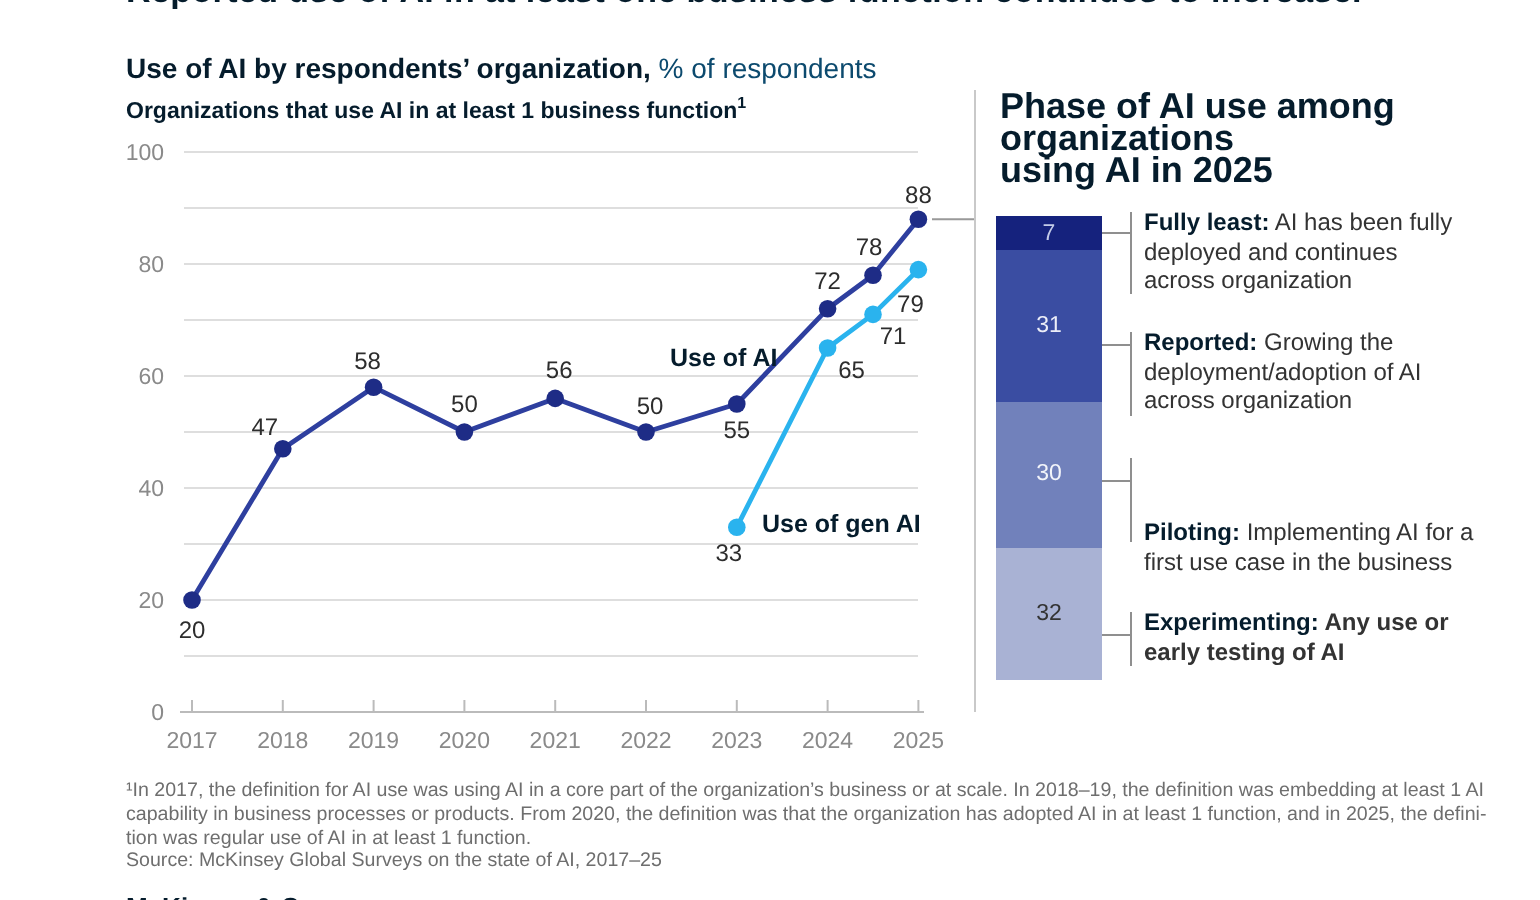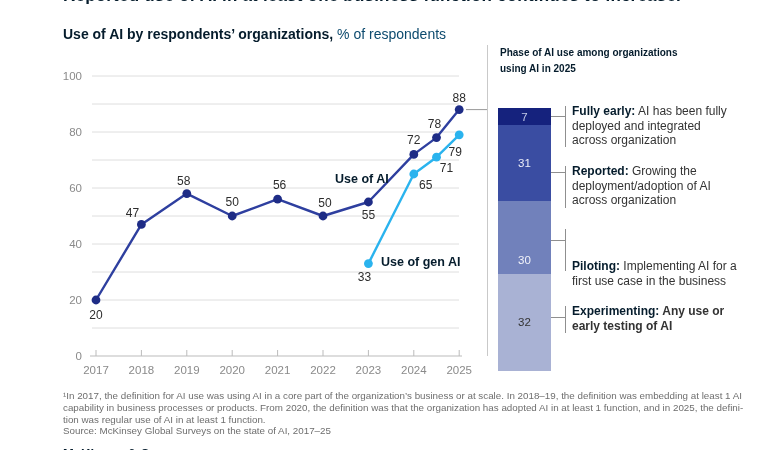--- a/index.html
+++ b/index.html
@@ -14,21 +14,21 @@
   .subtitle .r{color:#0c4a6e;}
 
   .chart-heading{position:absolute; left:63px; top:47px; font-size:11.5px; font-weight:bold; color:#051c2c; white-space:nowrap;}
   .chart-heading sup{font-size:8px;}
 
   #chart-svg{position:absolute; left:0; top:0;}
   #chart-svg text{font-family:"Liberation Sans", sans-serif;}
 
   .divider{position:absolute; left:487px; top:45px; width:1px; height:311px; background:#c9c9c9;}
 
-  .phase-title{position:absolute; left:500px; top:45px; font-size:10px; font-weight:bold; color:#051c2c; line-height:16px;}
+  .phase-title{position:absolute; left:500px; top:45px; font-size:18px; font-weight:bold; color:#051c2c; line-height:16px;}
 
   #phase-bar{position:absolute; left:498px; top:108px; width:53px;}
   .bar-seg{width:53px; position:relative;}
   .bar-seg span{position:absolute; left:0; right:0; top:50%; transform:translateY(-50%); text-align:center; font-size:11.5px;}
 
   .phase-label{position:absolute; left:572px; width:165px; font-size:12px; line-height:14.5px; color:#333;}
   .phase-label b{color:#051c2c;}
   .conn-h{position:absolute; left:551px; width:14px; height:1px; background:#8f8f8f;}
   .conn-v{position:absolute; left:565px; width:1px; background:#8f8f8f;}
 
@@ -39,22 +39,23 @@
 </style>
 </head>
 <body>
 
 <div class="canvas">
 
   <div class="headline-clip">
     <span>Reported use of AI in at least one business function continues to increase.</span>
   </div>
 
-  <div class="subtitle"><span class="b">Use of AI by respondents’ organizations,</span><span class="r"> % of respondents</span></div>
+  <div class="subtitle"><span class="b">Use of AI by respondents’ organization,</span><span class="r"> % of respondents</span></div>
 
+  <div class="chart-heading"><span>Organizations that use AI in at least 1 business function</span><sup>1</sup></div>
 
   <svg id="chart-svg" width="770" height="450" viewBox="0 0 770 450">
       <line x1="92" y1="328" x2="459" y2="328" stroke="#dedede" stroke-width="1"></line>
       <line x1="92" y1="300" x2="459" y2="300" stroke="#dedede" stroke-width="1"></line>
       <line x1="92" y1="272" x2="459" y2="272" stroke="#dedede" stroke-width="1"></line>
       <line x1="92" y1="244" x2="459" y2="244" stroke="#dedede" stroke-width="1"></line>
       <line x1="92" y1="216" x2="459" y2="216" stroke="#dedede" stroke-width="1"></line>
       <line x1="92" y1="188" x2="459" y2="188" stroke="#dedede" stroke-width="1"></line>
       <line x1="92" y1="160" x2="459" y2="160" stroke="#dedede" stroke-width="1"></line>
       <line x1="92" y1="132" x2="459" y2="132" stroke="#dedede" stroke-width="1"></line>
@@ -128,30 +129,30 @@
   </div>
 
   <div id="phase-bar">
       <div class="bar-seg" style="height: 17.08px; background: rgb(21, 34, 125);">
         <span style="color: rgb(195, 203, 232);">7</span>
       </div>
       <div class="bar-seg" style="height: 75.64px; background: rgb(58, 77, 162);">
         <span style="color: rgb(236, 238, 248);">31</span>
       </div>
       <div class="bar-seg" style="height: 73.2px; background: rgb(113, 129, 187);">
-        <span style="color: rgb(242, 244, 250); margin-top: 23px;">30</span>
+        <span style="color: rgb(242, 244, 250);">30</span>
       </div>
-      <div class="bar-seg" style="height: 97px; background: rgb(169, 178, 212);">
+      <div class="bar-seg" style="height: 66px; background: rgb(169, 178, 212);">
         <span style="color: rgb(51, 51, 51);">32</span>
       </div>
     </div>
   <div id="phase-labels">
       <div class="conn-h" style="top: 116px; background: rgb(143, 143, 143);"></div>
       <div class="conn-v" style="top: 106px; height: 41px; background: rgb(143, 143, 143);"></div>
-      <div class="phase-label" style="top: 104px;"><b>Fully early:</b><span> AI has been fully deployed and integrated across organization</span></div>
+      <div class="phase-label" style="top: 104px;"><b>Fully least:</b><span> AI has been fully deployed and continues across organization</span></div>
       <div class="conn-h" style="top: 172px; background: rgb(143, 143, 143);"></div>
       <div class="conn-v" style="top: 166px; height: 42px; background: rgb(143, 143, 143);"></div>
       <div class="phase-label" style="top: 164px;"><b>Reported:</b><span> Growing the deployment/adoption of AI across organization</span></div>
       <div class="conn-h" style="top: 240px; background: rgb(143, 143, 143);"></div>
       <div class="conn-v" style="top: 229px; height: 42px; background: rgb(143, 143, 143);"></div>
       <div class="phase-label" style="top: 227px; margin-top: 32px;"><b>Piloting:</b><span> Implementing AI for a first use case in the business</span></div>
       <div class="conn-h" style="top: 317px; background: rgb(143, 143, 143);"></div>
       <div class="conn-v" style="top: 306px; height: 27px; background: rgb(143, 143, 143);"></div>
       <div class="phase-label" style="top: 304px; font-weight: bold;"><b>Experimenting:</b><span> Any use or early testing of AI</span></div>
     </div>

